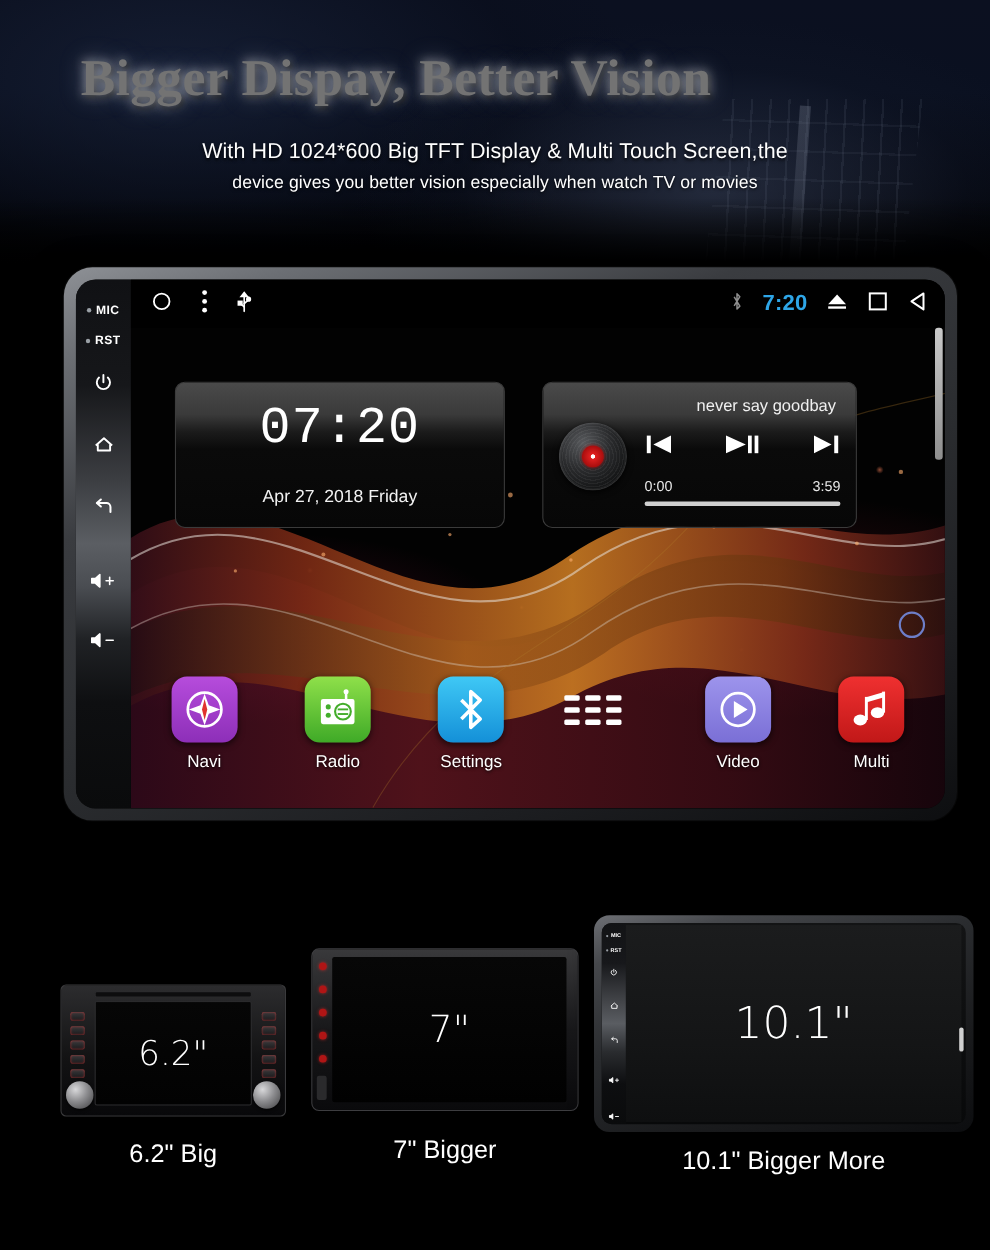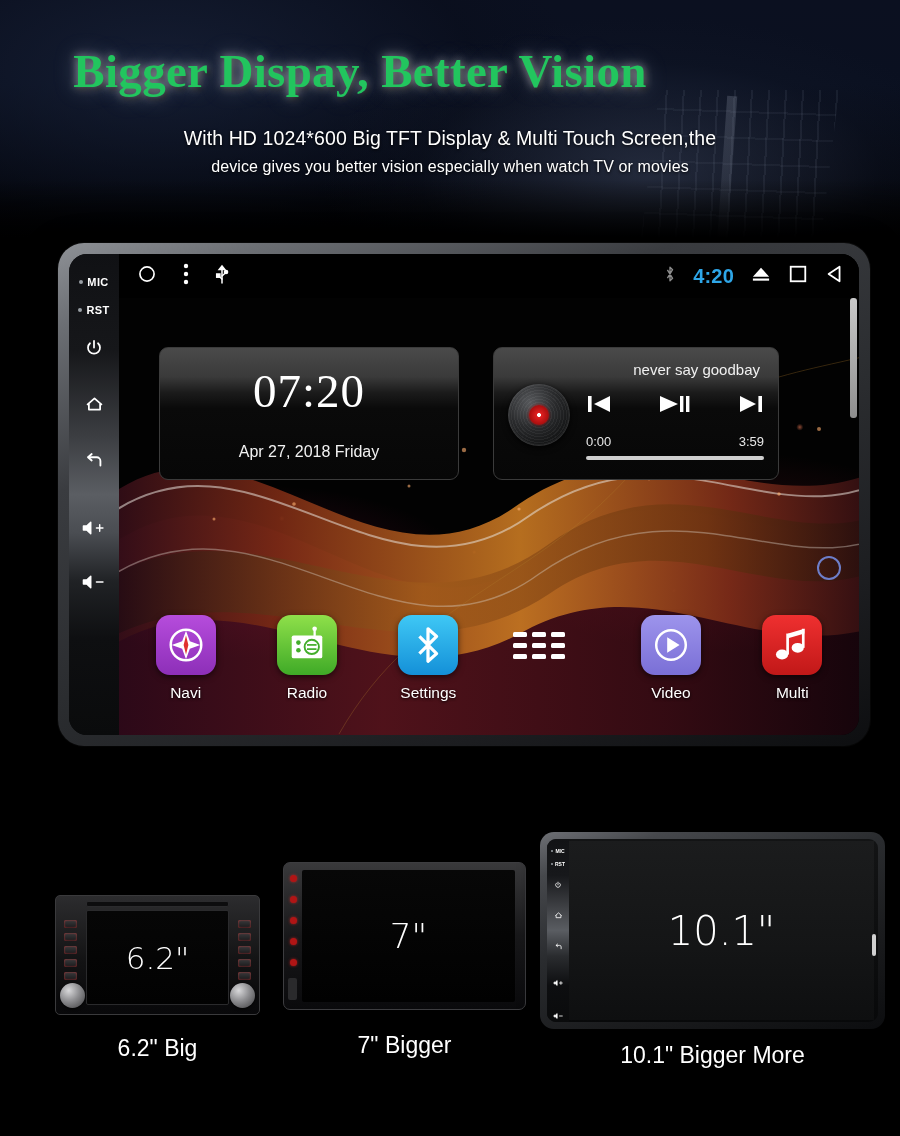--- a/index.html
+++ b/index.html
@@ -35,21 +35,21 @@
   }
   .hero-glow {
     position: absolute; left: 0; bottom: -10px; width: 900px; height: 70px;
     background: linear-gradient(180deg, rgba(0,0,0,0) 0%, #000 85%);
   }
 
   h1.title {
     position: absolute; left: 0; top: 44px; width: 720px;
     text-align: center;
     font-family: "Liberation Serif", "DejaVu Serif", serif;
-    font-size: 47px; font-weight: bold; color: #22c55e;
+    font-size: 47px; font-weight: bold; color: #737373;
     letter-spacing: .3px;
     text-shadow:
       0 0 10px rgba(255,255,255,0.55),
       0 0 22px rgba(210,220,245,0.35),
       2px 3px 4px rgba(0,0,0,0.85);
   }
   .subtitle {
     position: absolute; left: 0; width: 900px; text-align: center;
     color: #ffffff; font-size: 19.5px; letter-spacing: .1px;
     text-shadow: 0 1px 3px rgba(0,0,0,.9);
@@ -136,21 +136,21 @@
     background: linear-gradient(180deg, #4a4a4a 0%, #3a3a3a 22%, #1b1b1b 34%, #0a0a0a 46%, #070707 100%);
     overflow: hidden;
     z-index: 4;
   }
   .w-clock { left: 40px; top: 93px; width: 300px; height: 133px; }
   .w-music { left: 374px; top: 93px; width: 286px; height: 133px; }
 
   .clock-time {
     position: absolute; left: 0; right: 0; top: 16px; text-align: center;
     color: #fff; font-size: 47px; font-weight: 300; letter-spacing: 1px;
-    font-family: Liberation Serif, serif;
+    font-family: Liberation Mono, monospace;
   }
   .clock-date {
     position: absolute; left: 0; right: 0; bottom: 18px; text-align: center;
     color: #f2f2f2; font-size: 16px;
   }
 
   .song-title {
     position: absolute; right: 18px; top: 13px;
     color: #f0f0f0; font-size: 15px;
   }
@@ -436,21 +436,21 @@
                 <rect x="1.7" y="11" width="3.2" height="3.2" fill="#fff"></rect>
             </svg>
           </span>
         </div>
         <div class="sb-right">
           <span>
             <svg width="12" height="20" viewBox="0 0 14 22" fill="none" stroke="#8d8d8d" stroke-width="1.6" stroke-linejoin="round">
               <path d="M4 6.2 10 16 7 19V3l3 3L4 15.8"></path>
             </svg>
           </span>
-          <span class="sb-clock">4:20</span>
+          <span class="sb-clock">7:20</span>
           <span>
             <svg width="20" height="18" viewBox="0 0 22 20" fill="#fff">
                 <path d="M11 3 20 13H2z"></path>
                 <rect x="2" y="15" width="18" height="2.4"></rect>
               </svg>
           </span>
           <span>
             <svg width="20" height="20" viewBox="0 0 22 22" fill="none" stroke="#fff" stroke-width="2">
                 <rect x="3" y="3" width="16" height="16"></rect>
               </svg>

